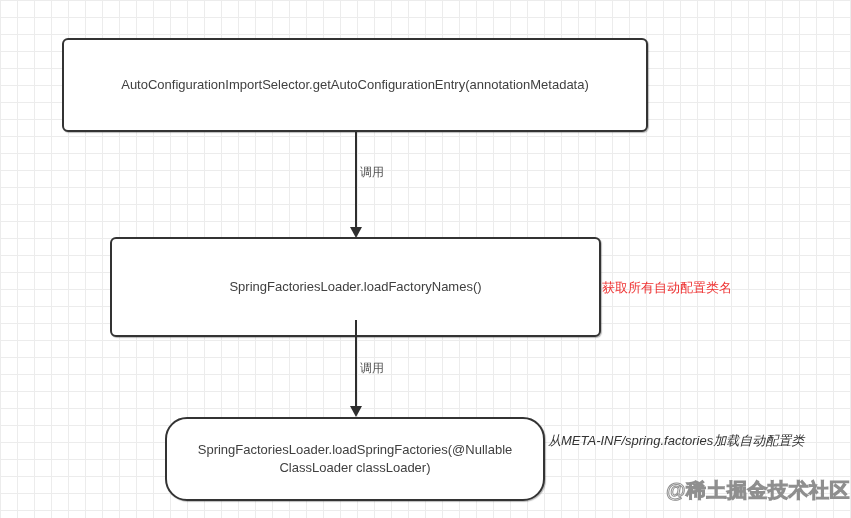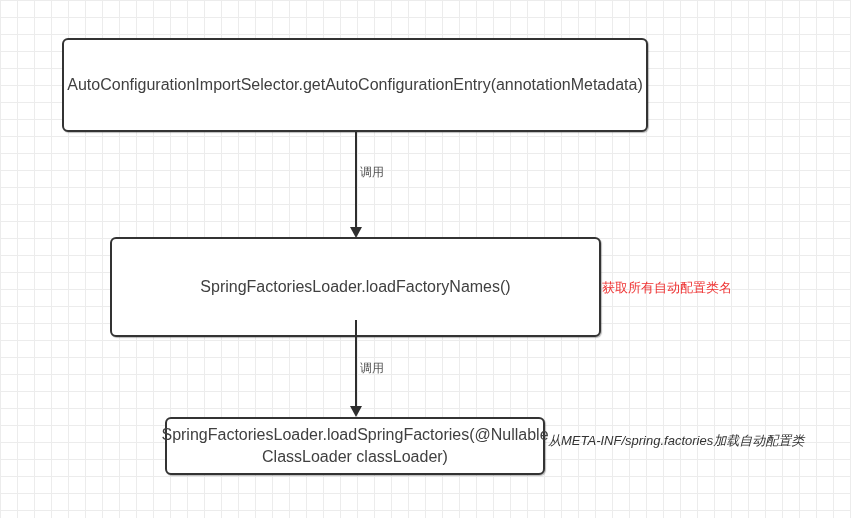--- a/index.html
+++ b/index.html
@@ -22,28 +22,28 @@
     position: absolute;
     box-sizing: border-box;
     background: #ffffff;
     border: 2px solid #333333;
     border-radius: 6px;
     box-shadow: 1px 1px 1px rgba(60,60,60,0.35);
     display: flex;
     align-items: center;
     justify-content: center;
     text-align: center;
-    font-size: 16px;
+    font-size: 13px;
     line-height: 1.35;
     color: #404040;
     padding: 6px 14px;
   }
   .node-1 { left: 62px;  top: 38px;  width: 586px; height: 94px; }
   .node-2 { left: 110px; top: 237px; width: 491px; height: 100px; }
-  .node-3 { left: 165px; top: 417px; width: 380px; height: 58px; }
+  .node-3 { left: 165px; top: 417px; width: 380px; height: 84px; border-radius: 22px; }
 
   .edge-shaft {
     position: absolute;
     width: 2px;
     background: #2e2e2e;
   }
   .edge-shaft.e1 { left: 355px; top: 132px; height: 96px; }
   .edge-shaft.e2 { left: 355px; top: 320px; height: 87px; }
 
   .edge-head {
@@ -107,14 +107,15 @@
   <div class="edge-shaft e2"></div>
   <div class="edge-head e2"></div>
   <div class="edge-label e2">调用</div>
 
   <div class="node node-3">
     <span>SpringFactoriesLoader.loadSpringFactories(@Nullable ClassLoader classLoader)</span>
   </div>
 
   <div class="annotation black">从META-INF/spring.factories加载自动配置类</div>
 
+  <div class="watermark">@稀土掘金技术社区</div>
 
 </div>
 
 </body></html>

